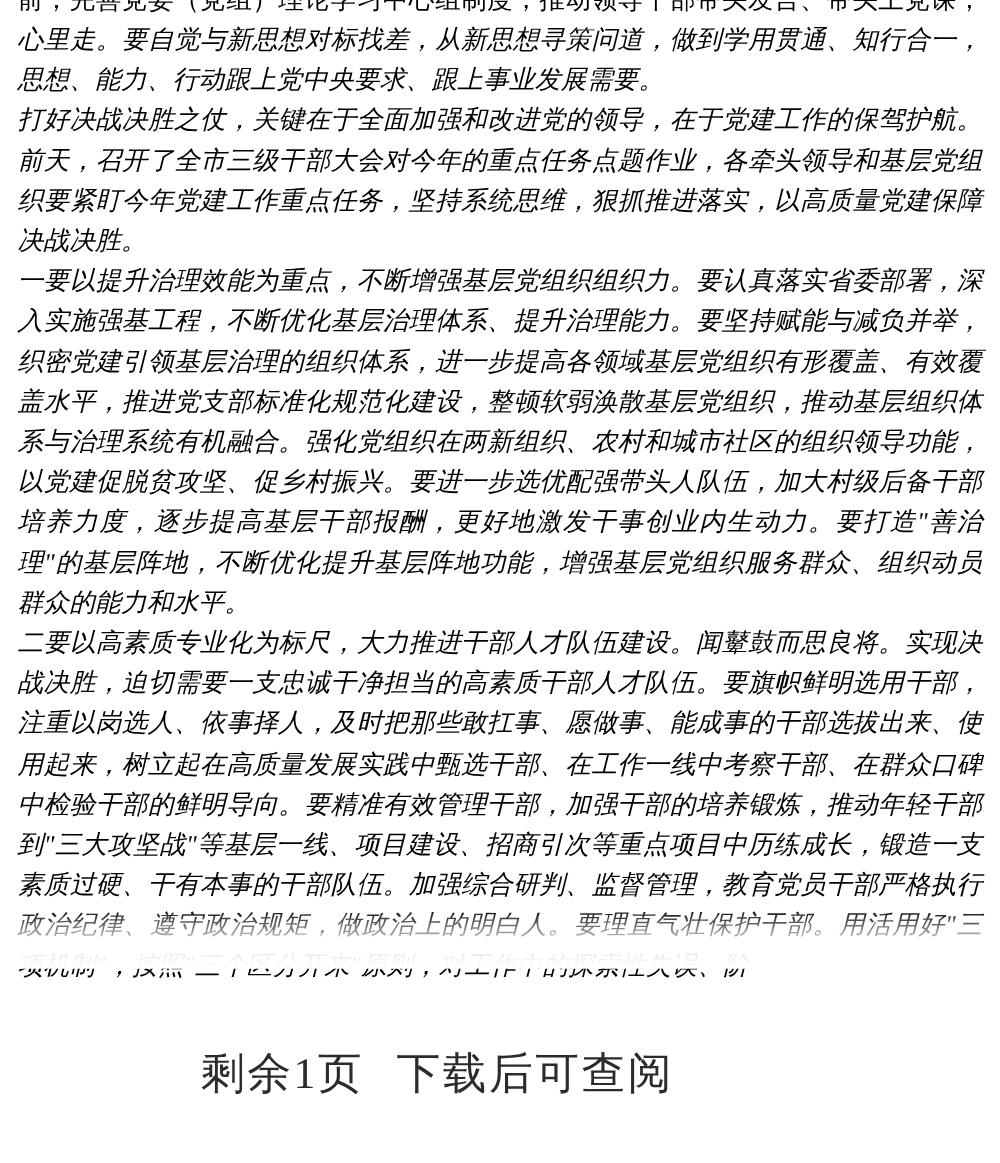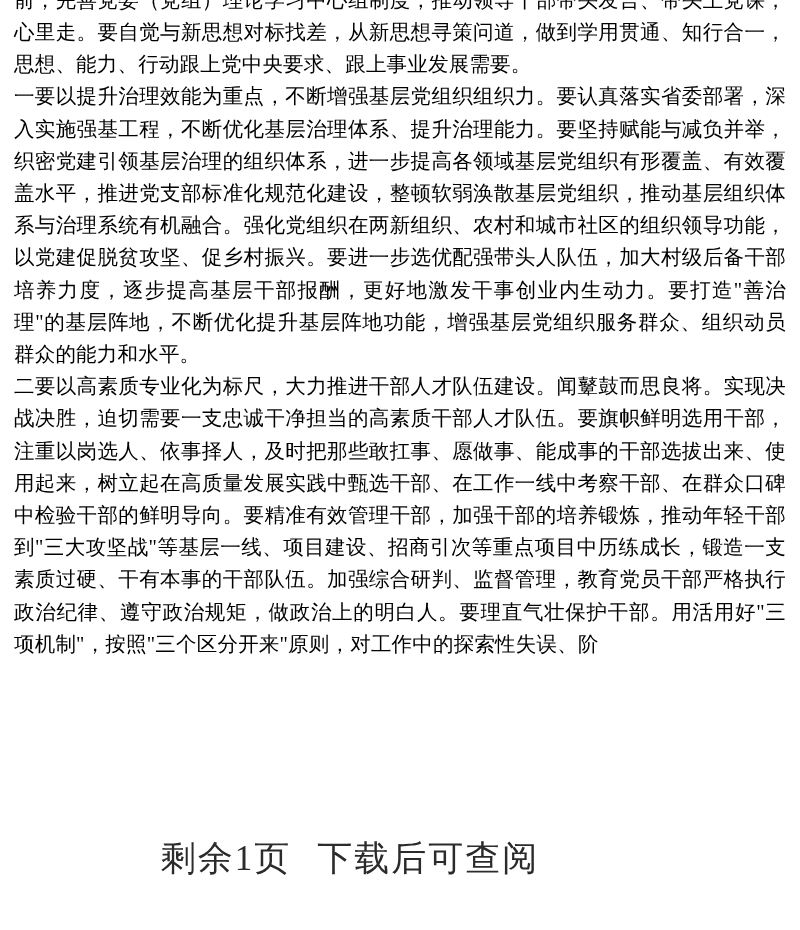--- a/index.html
+++ b/index.html
@@ -24,20 +24,21 @@
 
   .para {
     font-size: 20.5px;
     line-height: 32.2px;
     color: #000000;
     text-align: justify;
     text-justify: inter-ideograph;
     margin: 0;
     letter-spacing: 0.2px;
     word-break: break-all;
+    font-style: italic;
   }
 
   
   .clipped-line-wrap {
     position: absolute;
     left: 0;
     top: 0;
     width: 800px;
     height: 16px;
     overflow: hidden;
@@ -99,20 +100,21 @@
 <body>
 
 <div class="page">
 
   <div class="clipped-line-wrap">
     <p class="clipped-line">前，完善党委（党组）理论学习中心组制度，推动领导干部带头发言、带头上党课，带</p>
   </div>
 
   <div class="body-flow">
     <p class="para">心里走。要自觉与新思想对标找差，从新思想寻策问道，做到学用贯通、知行合一，思想、能力、行动跟上党中央要求、跟上事业发展需要。</p>
+    <p class="para">打好决战决胜之仗，关键在于全面加强和改进党的领导，在于党建工作的保驾护航。前天，召开了全市三级干部大会对今年的重点任务点题作业，各牵头领导和基层党组织要紧盯今年党建工作重点任务，坚持系统思维，狠抓推进落实，以高质量党建保障决战决胜。</p>
     <p class="para">一要以提升治理效能为重点，不断增强基层党组织组织力。要认真落实省委部署，深入实施强基工程，不断优化基层治理体系、提升治理能力。要坚持赋能与减负并举，织密党建引领基层治理的组织体系，进一步提高各领域基层党组织有形覆盖、有效覆盖水平，推进党支部标准化规范化建设，整顿软弱涣散基层党组织，推动基层组织体系与治理系统有机融合。强化党组织在两新组织、农村和城市社区的组织领导功能，以党建促脱贫攻坚、促乡村振兴。要进一步选优配强带头人队伍，加大村级后备干部培养力度，逐步提高基层干部报酬，更好地激发干事创业内生动力。要打造"善治理"的基层阵地，不断优化提升基层阵地功能，增强基层党组织服务群众、组织动员群众的能力和水平。</p>
     <p class="para">二要以高素质专业化为标尺，大力推进干部人才队伍建设。闻鼙鼓而思良将。实现决战决胜，迫切需要一支忠诚干净担当的高素质干部人才队伍。要旗帜鲜明选用干部，注重以岗选人、依事择人，及时把那些敢扛事、愿做事、能成事的干部选拔出来、使用起来，树立起在高质量发展实践中甄选干部、在工作一线中考察干部、在群众口碑中检验干部的鲜明导向。要精准有效管理干部，加强干部的培养锻炼，推动年轻干部到"三大攻坚战"等基层一线、项目建设、招商引次等重点项目中历练成长，锻造一支素质过硬、干有本事的干部队伍。加强综合研判、监督管理，教育党员干部严格执行政治纪律、遵守政治规矩，做政治上的明白人。要理直气壮保护干部。用活用好"三项机制"，按照"三个区分开来"原则，对工作中的探索性失误、阶</p>
   </div>
 
   <div class="fade-mask"></div>
 
   <div class="footer-notice">
     <span class="footer-pages">剩余1页</span><span class="gap"></span><span class="footer-action">下载后可查阅</span>
   </div>
 

